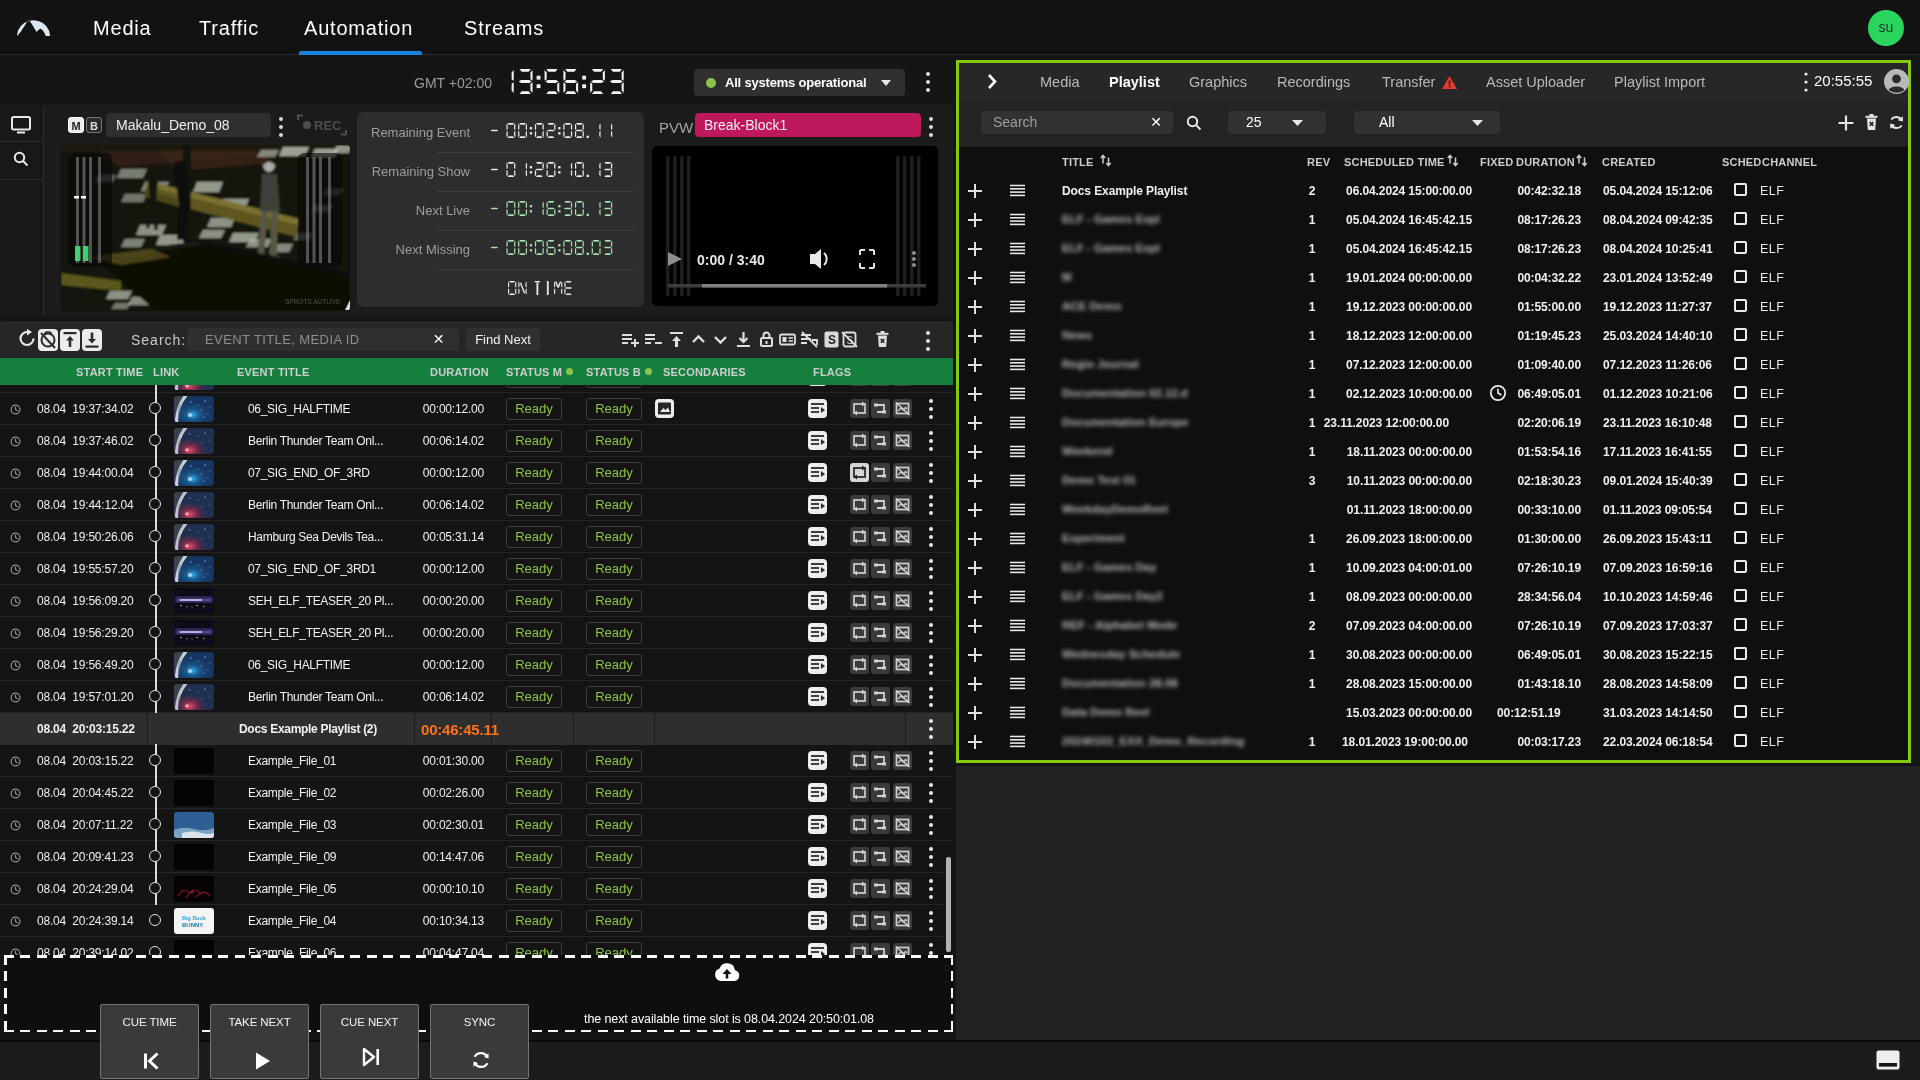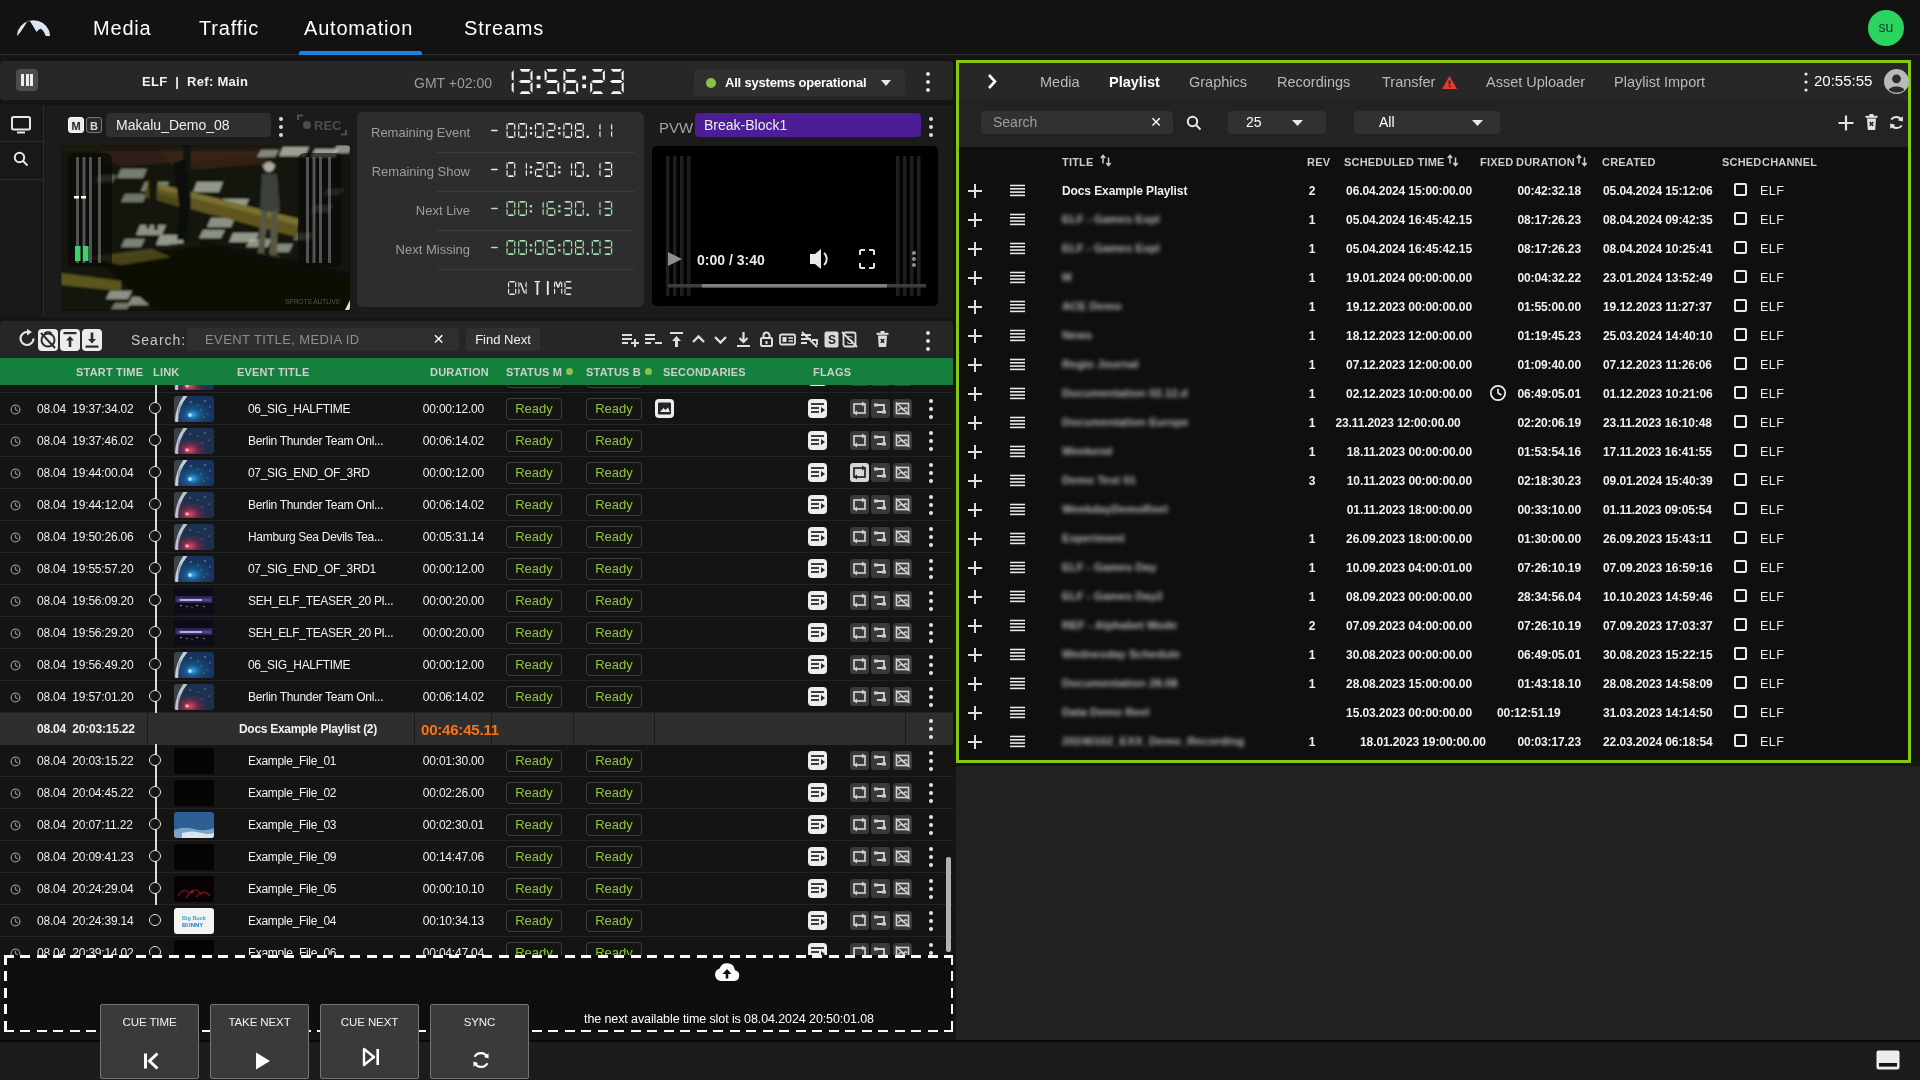--- a/index.html
+++ b/index.html
@@ -23,21 +23,21 @@
 #fld1 { position:absolute; left:106px; top:8px; width:165px; height:24px; background:#2f2f2f; border-radius:4px; color:#eee; font-size:14px; line-height:24px; padding-left:10px; }
 #recbox { position:absolute; left:296px; top:10px; color:#4e4e4e; font-weight:bold; font-size:14px; }
 #vthumb { position:absolute; left:61px; top:40px; width:289px; height:166px; border-radius:4px; overflow:hidden; background:#0c0e09; }
 .meter { position:absolute; top:48px; width:44px; height:114px; background:rgba(8,8,8,0.62); border-radius:6px; }
 
 #cdpanel { position:absolute; left:357px; top:7px; width:287px; height:195px; background:#2d2d2d; border-radius:6px; }
 .cdlabel { position:absolute; color:#9d9d9d; font-size:13px; text-align:right; width:105px; left:8px; }
 .cdrow-line { position:absolute; left:80px; width:197px; height:1px; background:#3e3e3e; }
 
 #pvwlbl { position:absolute; left:659px; top:14px; color:#a2a2a2; font-size:15px; }
-#fld2 { position:absolute; left:695px; top:8px; width:226px; height:24px; background:#4c1d95; border-radius:4px; color:#eee; font-size:14px; line-height:24px; padding-left:9px; }
+#fld2 { position:absolute; left:695px; top:8px; width:226px; height:24px; background:#be185d; border-radius:4px; color:#eee; font-size:14px; line-height:24px; padding-left:9px; }
 #player { position:absolute; left:652px; top:41px; width:286px; height:160px; background:#000; border-radius:5px; overflow:hidden; }
 
 #rtoolbar { position:absolute; left:0; top:321px; width:953px; height:37px; background:#262626; border-radius:4px 4px 0 0; }
 .wchip { position:absolute; top:8px; width:20px; height:22px; background:#ececec; border-radius:4px; }
 #searchlbl { position:absolute; left:131px; top:11px; color:#c8c8c8; font-size:14px; letter-spacing:1px; }
 #searchbox { position:absolute; left:187px; top:7px; width:272px; height:23px; background:#2f2f2f; border-radius:4px; color:#8e8e8e; font-size:13px; line-height:23px; padding-left:18px; letter-spacing:0.4px; }
 #findnext { position:absolute; left:466px; top:7px; width:74px; height:23px; background:#303030; border-radius:4px; color:#f0f0f0; font-size:13px; text-align:center; line-height:23px; }
 
 #rheader { position:absolute; left:0; top:358px; width:953px; height:27px; background:#15803d; }
 .rhl { position:absolute; top:8px; color:#cdcdcd; font-size:11px; font-weight:bold; letter-spacing:0.2px; }
@@ -91,28 +91,20 @@
     <path d="M1 26 C1 26 1 23.5 2 20.5 A16.8 16.8 0 0 1 33 20.5 C34 23.5 34 26 34 26 L29.8 26 C28 21.8 26 18.8 24.4 18.8 C22.8 18.8 22 21.2 20.5 21.9 C17.7 17.2 14.5 10.5 12 10.5 C9.5 13.7 5.8 21.8 1 26 Z" fill="#dbe6f2"></path>
   </svg>
   <span class="navtab" style="left:93px">Media</span>
   <span class="navtab" style="left:199px">Traffic</span>
   <span class="navtab" style="left:304px">Automation</span>
   <span class="navtab" style="left:464px">Streams</span>
   <div id="navunder"></div>
   <div id="avatar-su">su</div>
 </div>
 
-<div id="lhead">
-  <div class="abs" style="left:16px;top:8px;width:22px;height:22px;background:#4c4c4c;border-radius:4px">
-    <div class="abs" style="left:5px;top:5px;width:3px;height:12px;background:#ededed"></div>
-    <div class="abs" style="left:9.5px;top:5px;width:3px;height:12px;background:#ededed"></div>
-    <div class="abs" style="left:14px;top:5px;width:3px;height:12px;background:#ededed"></div>
-  </div>
-  <span id="chanlbl">ELF&nbsp; | &nbsp;Ref: Main</span>
-</div>
 <span id="gmt">GMT +02:00</span>
 <div id="mainclock" class="abs" style="left:499px;top:69px"><svg width="129" height="25">
         <polygon points="14.71,0.88 14.71,11.76 12.65,10.29 12.65,3.53" fill="#f3f3f3"></polygon>
         <polygon points="14.71,13.24 14.71,24.12 12.65,21.47 12.65,14.71" fill="#f3f3f3"></polygon>
         <polygon points="20.59,0.00 31.76,0.00 29.71,2.79 22.65,2.79" fill="#f3f3f3"></polygon>
         <polygon points="33.53,0.88 33.53,11.76 31.47,10.29 31.47,3.53" fill="#f3f3f3"></polygon>
         <polygon points="19.71,12.50 22.06,11.10 30.29,11.10 32.65,12.50 30.29,13.90 22.06,13.90" fill="#f3f3f3"></polygon>
         <polygon points="33.53,13.24 33.53,24.12 31.47,21.47 31.47,14.71" fill="#f3f3f3"></polygon>
         <polygon points="20.59,25.00 31.76,25.00 29.71,22.21 22.65,22.21" fill="#f3f3f3"></polygon>
         <rect x="37.64705882352941" y="6.764705882352941" width="3.823529411764706" height="3.823529411764706" fill="#f3f3f3"></rect>
@@ -1939,21 +1931,21 @@
           <svg class="abs" style="left:51px;top:8px" width="15" height="13">
             <g stroke="#e8e8e8" stroke-width="1.6">
               <line x1="0" y1="1.5" x2="15" y2="1.5"></line>
               <line x1="0" y1="4.8" x2="15" y2="4.8"></line>
               <line x1="0" y1="8.1" x2="15" y2="8.1"></line>
               <line x1="0" y1="11.4" x2="15" y2="11.4"></line>
             </g>
           </svg>
           <span class="blurt" style="left:103px">Documentation Europe</span>
           <span class="ptxt" style="left:345px;width:16px;text-align:center">1</span>
-          <span class="ptxt" style="left:376px;width:126px;text-align:center">23.11.2023 12:00:00.00</span>
+          <span class="ptxt" style="left:364px;width:126px;text-align:right">23.11.2023 12:00:00.00</span>
           <span class="ptxt" style="left:538px;width:84px;text-align:right">02:20:06.19</span>
           <span class="ptxt" style="left:644px">23.11.2023 16:10:48</span>
           <div class="pcheck"></div>
           <span class="pelf">ELF</span>
         </div>
         <div class="prow" style="top:261px">
           <svg class="abs" style="left:8px;top:7px" width="16" height="16">
             <path d="M8 1 L8 15 M1 8 L15 8" stroke="#e0e0e0" stroke-width="2"></path>
           </svg>
           <svg class="abs" style="left:51px;top:8px" width="15" height="13">
@@ -2159,21 +2151,21 @@
           <svg class="abs" style="left:51px;top:8px" width="15" height="13">
             <g stroke="#e8e8e8" stroke-width="1.6">
               <line x1="0" y1="1.5" x2="15" y2="1.5"></line>
               <line x1="0" y1="4.8" x2="15" y2="4.8"></line>
               <line x1="0" y1="8.1" x2="15" y2="8.1"></line>
               <line x1="0" y1="11.4" x2="15" y2="11.4"></line>
             </g>
           </svg>
           <span class="blurt" style="left:103px">20240102_EXX_Demo_Recording</span>
           <span class="ptxt" style="left:345px;width:16px;text-align:center">1</span>
-          <span class="ptxt" style="left:401px;width:126px;text-align:left">18.01.2023 19:00:00.00</span>
+          <span class="ptxt" style="left:383px;width:126px;text-align:left">18.01.2023 19:00:00.00</span>
           <span class="ptxt" style="left:538px;width:84px;text-align:right">00:03:17.23</span>
           <span class="ptxt" style="left:644px">22.03.2024 06:18:54</span>
           <div class="pcheck"></div>
           <span class="pelf">ELF</span>
         </div>
       </div>
 </div>
 
 </div>
 

